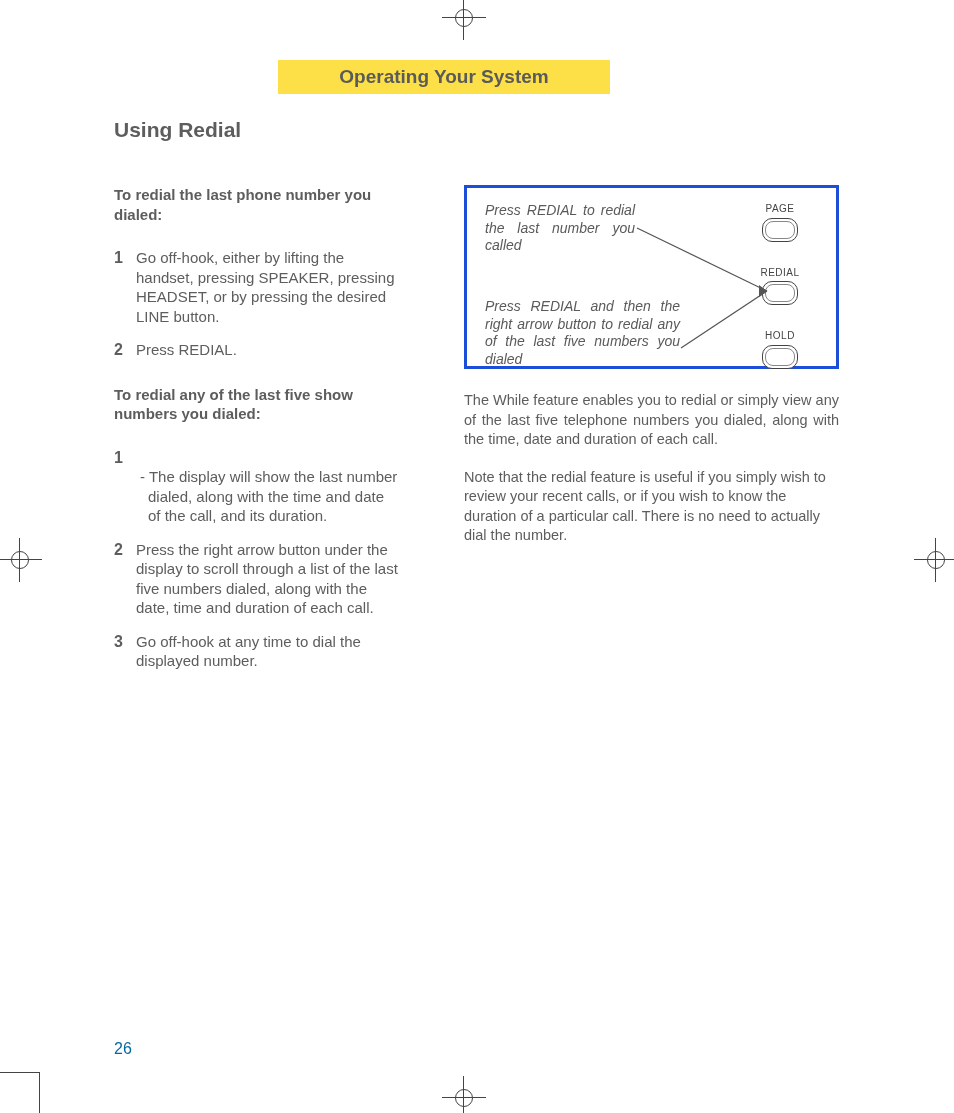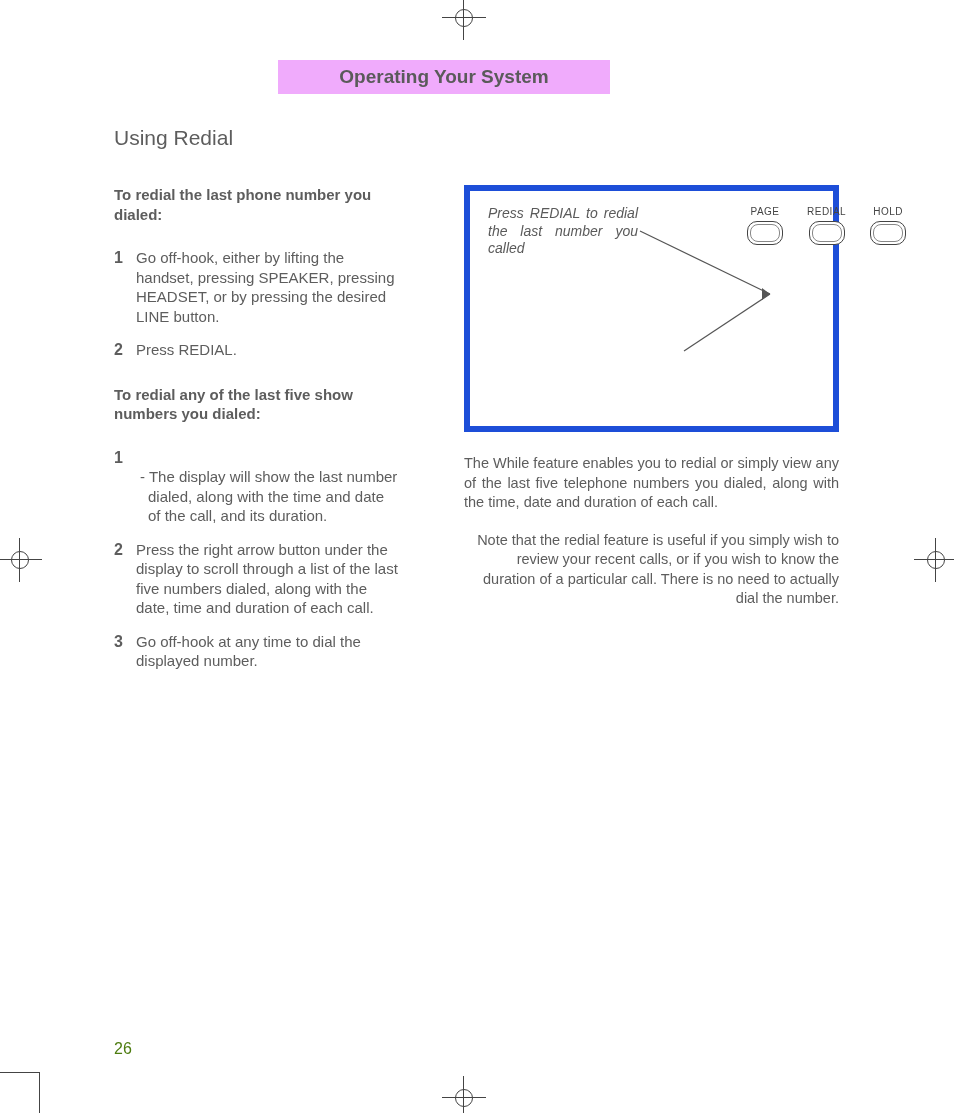--- a/index.html
+++ b/index.html
@@ -5,41 +5,41 @@
   html,body{margin:0;padding:0;background:#fff;}
   body{width:954px;height:1113px;position:relative;font-family:Arial,Helvetica,sans-serif;color:#5d5d5d;}
   .crop-mark{position:absolute;}
   .crop-mark.line-h{width:40px;height:1px;background:#444;}
   .crop-mark.line-v{width:1px;height:40px;background:#444;}
   .reg-mark{position:absolute;width:24px;height:24px;}
   .reg-mark .c{position:absolute;left:3px;top:3px;width:18px;height:18px;border:1px solid #444;border-radius:50%;box-sizing:border-box;}
   .reg-mark .h{position:absolute;left:-10px;top:11px;width:44px;height:1px;background:#444;}
   .reg-mark .v{position:absolute;left:11px;top:-10px;width:1px;height:44px;background:#444;}
   .page{position:absolute;left:30px;top:31px;width:894px;height:1051px;}
-  .chapter-bar{position:absolute;left:248px;top:29px;width:332px;height:34px;background:#f0abfc;display:flex;align-items:center;justify-content:center;}
+  .chapter-bar{position:absolute;left:248px;top:29px;width:332px;height:34px;background:#fde047;display:flex;align-items:center;justify-content:center;}
   .chapter-bar span{font-weight:bold;font-size:19px;color:#5a5a5a;}
-  .section-title{position:absolute;left:84px;top:95px;font-weight:normal;font-size:21px;}
+  .section-title{position:absolute;left:84px;top:87px;font-weight:bold;font-size:21px;}
   .col-left{position:absolute;left:84px;top:154px;width:285px;font-size:15px;line-height:1.3;}
   .sub1{font-weight:bold;margin-bottom:24px;}
   .steps{margin:0 0 24px 0;padding:0;list-style:none;}
   .steps li{display:flex;margin-bottom:14px;}
   .steps li .num{font-weight:bold;width:22px;flex:none;font-size:16px;}
   .steps li .txt{flex:1;}
   .sub-bullet{margin-left:4px;text-indent:-8px;display:block;}
   .col-right{position:absolute;left:434px;top:154px;width:375px;font-size:14.5px;line-height:1.35;text-align:justify;}
-  .illus{box-sizing:border-box;border:6px solid #1d4ed8;width:375px;height:247px;position:relative;margin-bottom:22px;}
+  .illus{box-sizing:border-box;border:3px solid #1d4ed8;width:375px;height:184px;position:relative;margin-bottom:22px;}
   .illus .caption{position:absolute;font-style:italic;font-size:14px;line-height:1.25;color:#5a5a5a;text-align:justify;}
-  .illus .btn-stack{position:absolute;right:26px;top:14px;width:60px;display:flex;flex-direction:row;align-items:center;gap:24px;}
+  .illus .btn-stack{position:absolute;right:26px;top:14px;width:60px;display:flex;flex-direction:column;align-items:center;gap:24px;}
   .pbtn-wrap{display:flex;flex-direction:column;align-items:center;}
   .pbtn-label{font-size:10px;letter-spacing:0.5px;margin-bottom:2px;color:#444;font-style:normal;}
   .pbtn{width:34px;height:22px;border:1.5px solid #444;border-radius:10px;background:#fff;position:relative;}
   .pbtn::after{content:"";position:absolute;left:2px;top:2px;right:2px;bottom:2px;border:1px solid #888;border-radius:8px;}
   .illus svg{position:absolute;left:0;top:0;}
   .para{margin-bottom:18px;}
-  .page-num{position:absolute;left:84px;bottom:24px;font-size:16px;color:#4d7c0f;}
+  .page-num{position:absolute;left:84px;bottom:24px;font-size:16px;color:#0369a1;}
 </style>
 </head>
 <body>
 
 <div class="crop-mark line-h" style="left:0;top:1072px;"></div>
 <div class="crop-mark line-v" style="left:39px;top:1073px;"></div>
 <div class="reg-mark" style="left:452px;top:6px;">
     <div class="h"></div>
     <div class="v"></div>
     <div class="c"></div>
@@ -97,20 +97,21 @@
       <li>
           <span class="num">3</span>
           <span class="txt">Go off-hook at any time to dial the displayed number.</span>
         </li>
     </ol>
   </div>
 
   <div class="col-right">
     <div class="illus">
       <div class="caption" style="left:18px;top:14px;width:150px;">Press REDIAL to redial the last num­ber you called</div>
+      <div class="caption" style="left:18px;top:110px;width:195px;">Press REDIAL and then the right arrow button to redial any of the last five numbers you dialed</div>
       <div class="btn-stack">
         <div class="pbtn-wrap">
           <div class="pbtn-label">PAGE</div>
           <div class="pbtn"></div>
         </div>
         <div class="pbtn-wrap">
           <div class="pbtn-label">REDIAL</div>
           <div class="pbtn"></div>
         </div>
         <div class="pbtn-wrap">
@@ -118,17 +119,17 @@
           <div class="pbtn"></div>
         </div>
       </div>
       <svg width="375" height="247">
         <line x1="170" y1="40" x2="300" y2="103" stroke="#555" stroke-width="1.2"></line>
         <line x1="214" y1="160" x2="300" y2="103" stroke="#555" stroke-width="1.2"></line>
         <polygon points="300,103 292,97 292,109" fill="#555"></polygon>
       </svg>
     </div>
     <div class="para">The While feature enables you to redial or sim­ply view any of the last five telephone numbers you dialed, along with the time, date and dura­tion of each call.</div>
-    <div class="para" style="text-align:right;">Note that the redial feature is useful if you sim­ply wish to review your recent calls, or if you wish to know the duration of a particular call. There is no need to actually dial the number.</div>
+    <div class="para" style="text-align:left;">Note that the redial feature is useful if you sim­ply wish to review your recent calls, or if you wish to know the duration of a particular call. There is no need to actually dial the number.</div>
   </div>
 
   <div class="page-num">26</div>
 </div>
 
 </body></html>

